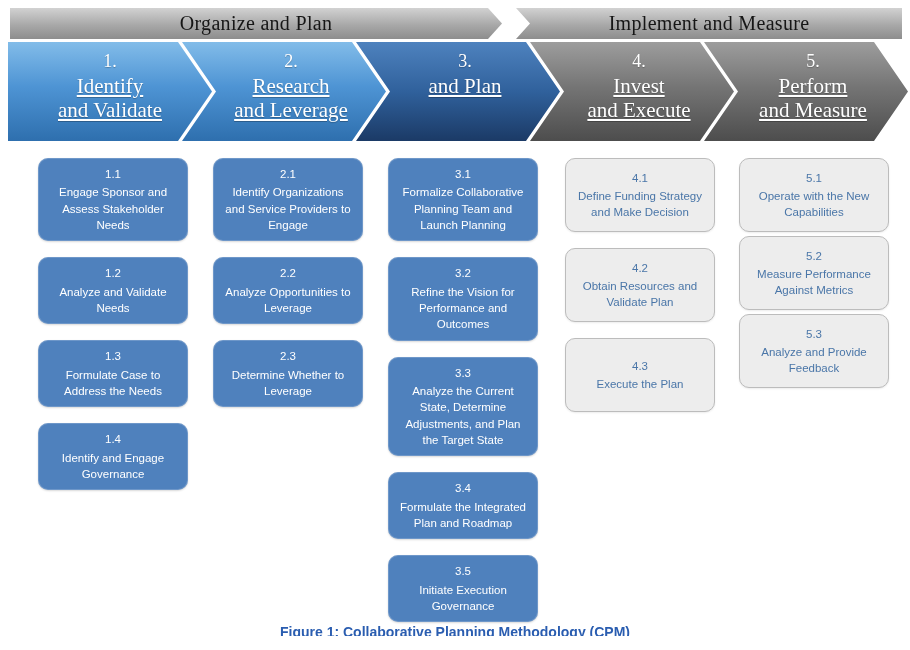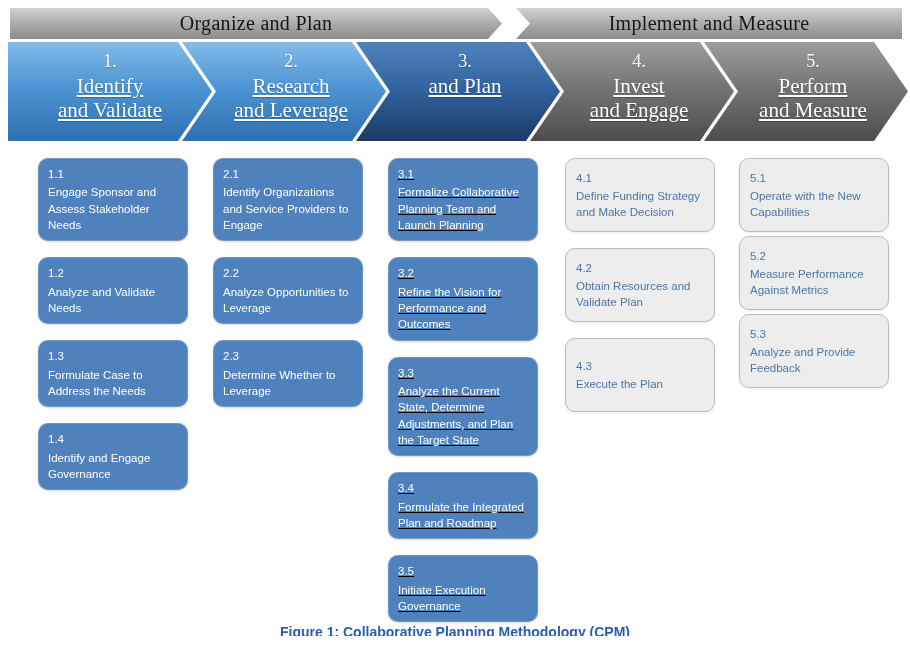--- a/index.html
+++ b/index.html
@@ -40,28 +40,28 @@
   .t-darkblue{background:linear-gradient(180deg,#4e82be 0%,#30619c 50%,#1b3a66 100%);}
   .t-gray{background:linear-gradient(180deg,#9d9d9d 0%,#757575 45%,#4d4d4d 100%);}
   .arrow-num{font-size:18px;line-height:1.2;margin-bottom:1px;text-shadow:0 1px 1px rgba(0,0,0,.25);}
   .arrow-line{font-size:21px;line-height:1.18;text-shadow:0 1px 1px rgba(0,0,0,.25);text-decoration:underline;}
   .arrow-notch .arrow-num,.arrow-notch .arrow-line{padding-left:14px;}
 
   
   .col{position:absolute;top:158px;width:150px;display:flex;flex-direction:column;gap:16px;}
   .col-1{left:38px;}
   .col-2{left:213px;}
-  .col-3{left:388px;text-decoration:underline;}
+  .col-3{left:388px;}
   .col-4{left:565px;}
   .col-5{left:739px;gap:4px;}
   .step{
     border-radius:10px;
     padding:8px 10px;
     box-sizing:border-box;
-    text-align:left;
+    text-align:center;
     font-size:11.5px;line-height:1.42;
     display:flex;flex-direction:column;justify-content:center;
     min-height:64px;
   }
   .step-blue{background:#4f81bd;color:#ffffff;box-shadow:inset 0 0 0 1px rgba(255,255,255,.18),0 1px 2px rgba(0,0,0,.15);}
   .step-gray{background:#ededed;color:#4a76a8;border:1px solid #bcbcbc;min-height:74px;box-shadow:0 1px 2px rgba(0,0,0,.08);}
   .step-id{margin-bottom:2px;}
 
   
   .caption{
@@ -92,21 +92,21 @@
     <div class="arrow-line">Research</div>
     <div class="arrow-line">and Leverage</div>
   </div>
   <div class="arrow a3 arrow-notch t-darkblue">
     <div class="arrow-num">3.</div>
     <div class="arrow-line">and Plan</div>
   </div>
   <div class="arrow a4 arrow-notch t-gray">
     <div class="arrow-num">4.</div>
     <div class="arrow-line">Invest</div>
-    <div class="arrow-line">and Engage</div>
+    <div class="arrow-line">and Execute</div>
   </div>
   <div class="arrow a5 arrow-notch t-gray">
     <div class="arrow-num">5.</div>
     <div class="arrow-line">Perform</div>
     <div class="arrow-line">and Measure</div>
   </div>
 
   <div class="col col-1">
     <div class="step step-blue">
       <div class="step-id">1.1</div>

